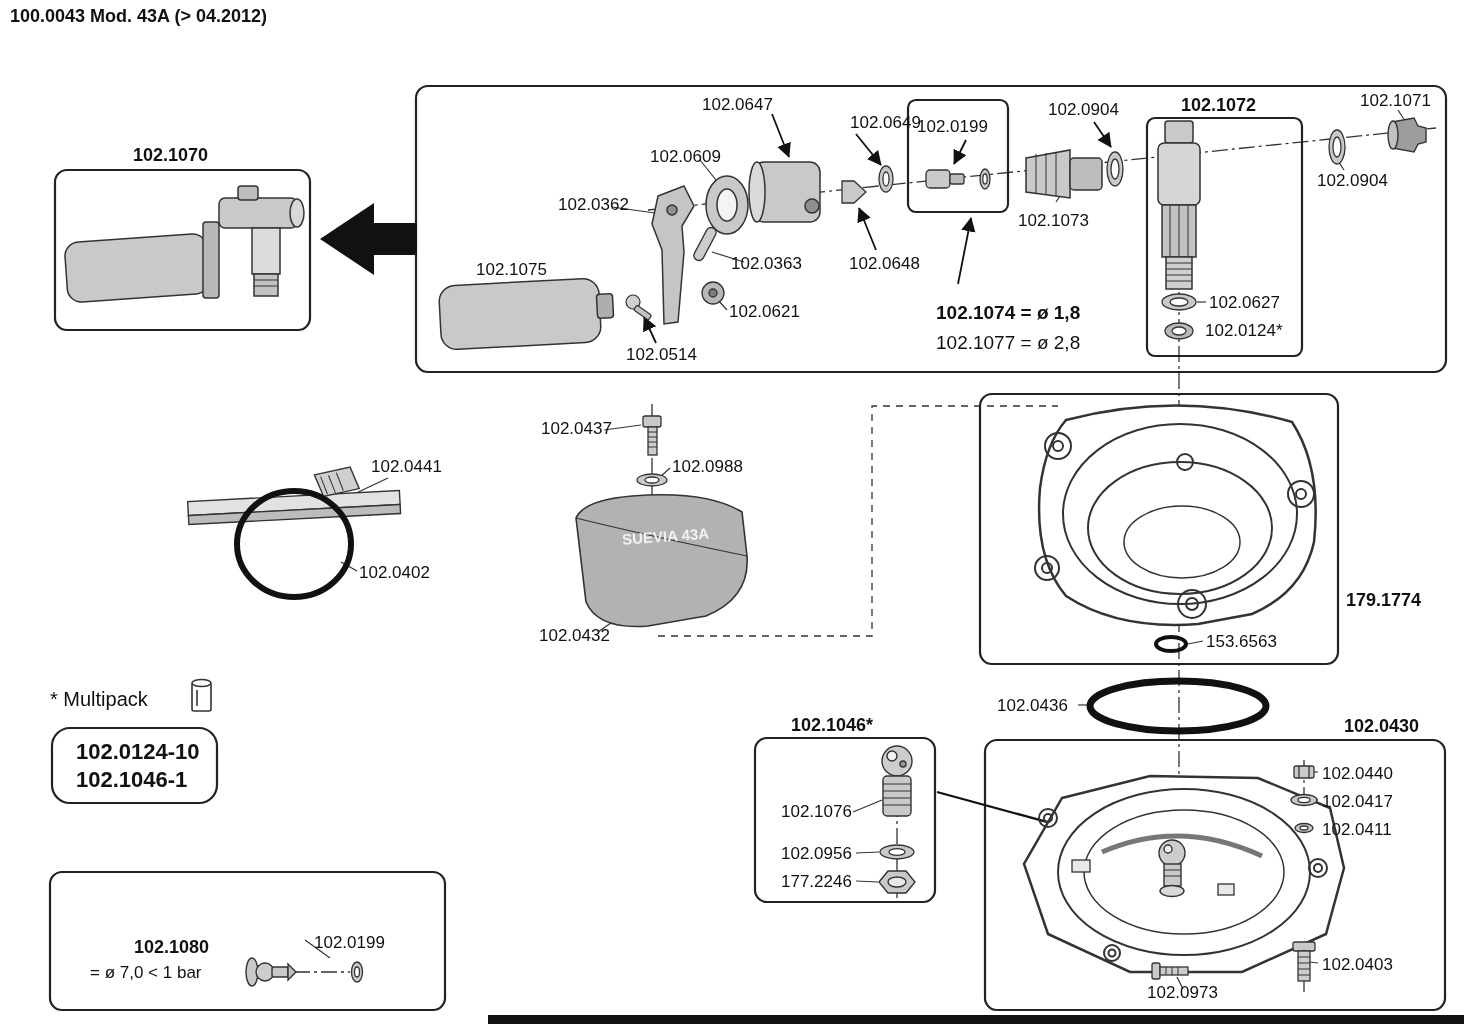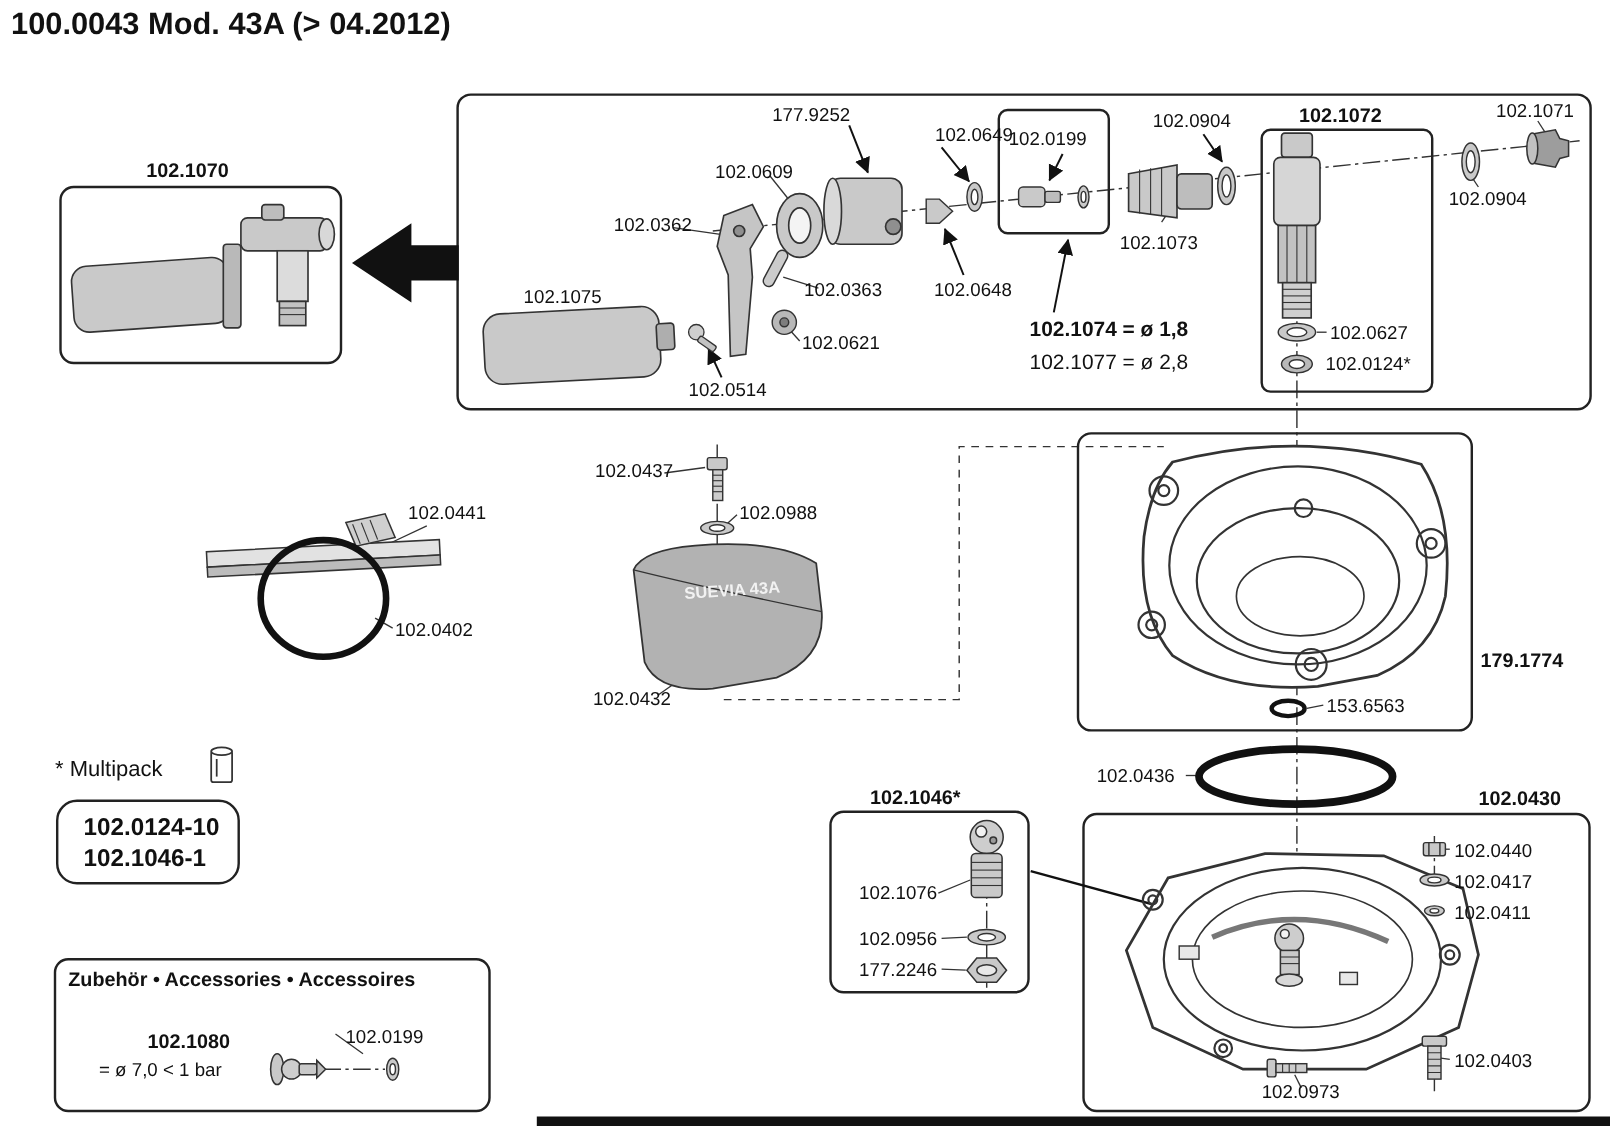--- a/index.html
+++ b/index.html
@@ -3,24 +3,24 @@
 <meta charset="utf-8">
 <style>
   * { margin:0; padding:0; box-sizing:border-box; }
   html,body { background:#ffffff; }
   body { width:1464px; height:1024px; position:relative; overflow:hidden;
          font-family:"Liberation Sans", sans-serif; color:#111; }
   .stage { position:absolute; left:0; top:0; width:1464px; height:1024px; }
   svg.drawing { position:absolute; left:0; top:0; }
   .lbl { position:absolute; font-size:17px; line-height:1.15; white-space:nowrap; color:#111; }
   .b   { font-weight:bold; font-size:18px; }
-  .big { font-size:19px; }
+  .big { font-size:19px;margin-top:13px; }
   .t20 { font-size:20px; }
   .t18 { font-size:22px;font-weight:bold; }
-  .title { position:absolute; left:10px; top:6px; font-size:28px; font-weight:bold; white-space:nowrap; }
+  .title { position:absolute; left:10px; top:6px; font-size:18px; font-weight:bold; white-space:nowrap; }
 </style>
 </head>
 <body>
 
 <div class="stage">
 
 <svg class="drawing" width="1464" height="1024" viewBox="0 0 1464 1024">
   <defs>
     <marker id="arr" markerWidth="9" markerHeight="9" refX="7.5" refY="4" orient="auto">
       <path d="M0,0 L8,4 L0,8 Z" fill="#111"></path>
@@ -332,21 +332,21 @@
     <ellipse cx="357" cy="972" rx="5.5" ry="10" fill="#c9c9c9"></ellipse>
     <ellipse cx="357" cy="972" rx="2.5" ry="5" fill="#ffffff"></ellipse>
   </g>
 
   <rect x="488" y="1015" width="976" height="9" fill="#111"></rect>
 </svg>
 
 <div class="title">100.0043 Mod. 43A (&gt; 04.2012)</div>
 
 <span class="lbl b" style="left:133px;top:145px">102.1070</span>
-<span class="lbl" style="left:702px;top:95px">177.9252</span>
+<span class="lbl" style="left:702px;top:95px">102.0647</span>
 <span class="lbl" style="left:850px;top:113px">102.0649</span>
 <span class="lbl" style="left:917px;top:117px">102.0199</span>
 <span class="lbl" style="left:1048px;top:100px">102.0904</span>
 <span class="lbl b" style="left:1181px;top:95px">102.1072</span>
 <span class="lbl" style="left:1360px;top:91px">102.1071</span>
 <span class="lbl" style="left:650px;top:147px">102.0609</span>
 <span class="lbl" style="left:558px;top:195px">102.0362</span>
 <span class="lbl" style="left:1018px;top:211px">102.1073</span>
 <span class="lbl" style="left:1317px;top:171px">102.0904</span>
 <span class="lbl" style="left:476px;top:260px">102.1075</span>
@@ -374,18 +374,17 @@
 <span class="lbl" style="left:1322px;top:764px">102.0440</span>
 <span class="lbl" style="left:1322px;top:792px">102.0417</span>
 <span class="lbl" style="left:1322px;top:820px">102.0411</span>
 <span class="lbl" style="left:1322px;top:955px">102.0403</span>
 <span class="lbl" style="left:1147px;top:983px">102.0973</span>
 
 <span class="lbl t20" style="left:50px;top:688px">* Multipack</span>
 <span class="lbl t18" style="left:76px;top:739px">102.0124-10</span>
 <span class="lbl t18" style="left:76px;top:767px">102.1046-1</span>
 
-<span class="lbl b" style="left:62px;top:880px">Zubehör • Accessories • Accessoires</span>
 <span class="lbl b" style="left:134px;top:937px">102.1080</span>
 <span class="lbl" style="left:90px;top:963px">= ø 7,0 &lt; 1 bar</span>
 <span class="lbl" style="left:314px;top:933px">102.0199</span>
 
 </div>
 
 </body></html>

